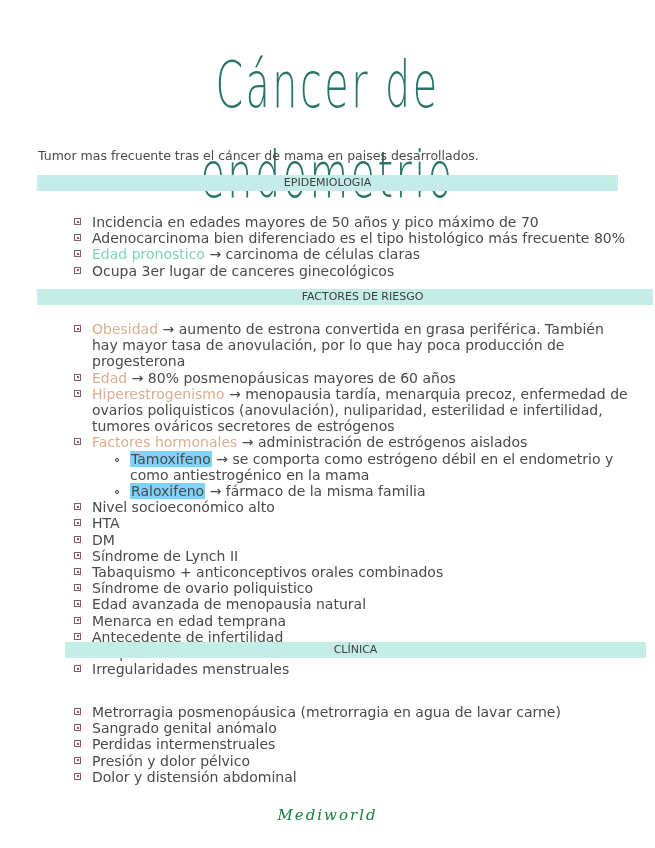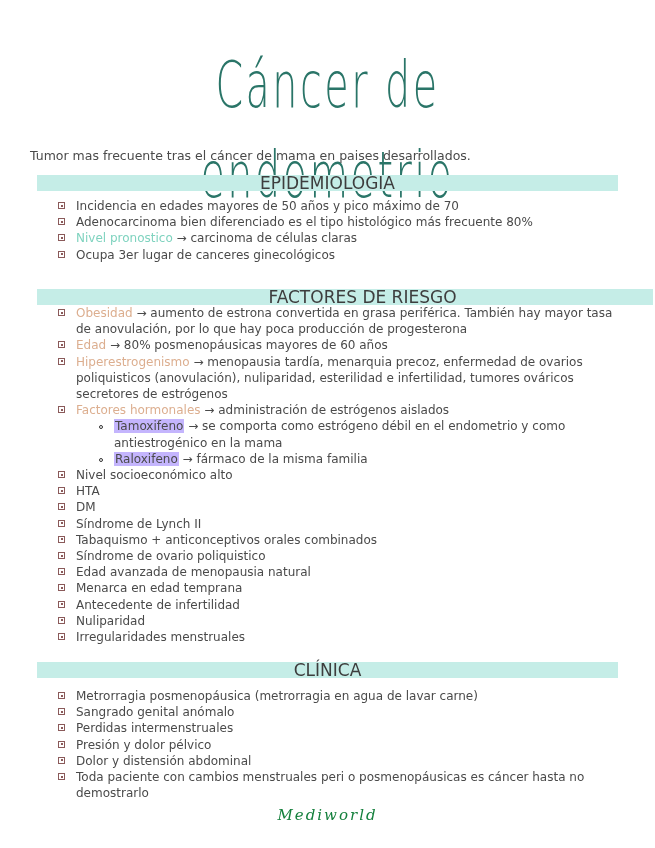--- a/index.html
+++ b/index.html
@@ -7,65 +7,65 @@
     width: 655px; height: 848px; position: relative; overflow: hidden;
     font-family: "DejaVu Sans", sans-serif; color: #4a4a4a;
   }
   .title {
     position: absolute; left: 0; right: 0; top: 40px; text-align: center;
     font-family: "DejaVu Sans", sans-serif; font-weight: 300;
     font-size: 64px; color: #2a7568; letter-spacing: 4px;
     transform: scaleX(0.62); transform-origin: center; line-height: 90px;
   }
   .intro {
-    position: absolute; left: 30px; top: 148px; font-size: 12.5px; color: #4a4a4a;
+    position: absolute; left: 38px; top: 148px; font-size: 12.5px; color: #4a4a4a;
   }
   .section-head {
     position: absolute; left: 37px; width: 581px; height: 16px;
-    background: #c5ede7; text-align: center; font-size: 17px; line-height: 16px;
+    background: #c5ede7; text-align: center; font-size: 11px; line-height: 16px;
     color: #3d3d3d;
   }
   ul.list {
-    position: absolute; left: 56px; width: 560px; margin: 0; padding: 0; list-style: none;
-    font-size: 12px; line-height: 16.2px;
+    position: absolute; left: 56px; width: 560px; margin: 16px; padding: 0; list-style: none;
+    font-size: 14px; line-height: 16.2px;
   }
   ul.list > li { position: relative; padding-left: 20px; }
   .bullet {
     position: absolute; left: 2px; top: 4px; width: 7px; height: 7px;
     border: 1px solid #8a5a5a; box-sizing: border-box;
   }
   .bullet::after {
     content: ""; position: absolute; left: 1.5px; top: 1.5px; width: 2px; height: 2px; background: #8a5a5a;
   }
   ul.sub { list-style: none; margin: 0; padding: 0; }
   ul.sub > li { position: relative; padding-left: 38px; }
   .dot {
     position: absolute; left: 23px; top: 7px; width: 4px; height: 4px; border: 1px solid #333;
     border-radius: 50%; box-sizing: border-box;
   }
   .teal { color: #7fd3bf; }
   .peach { color: #dcae8f; }
-  .hl { background: #c4b5fd; padding: 0 1px; }
+  .hl { background: #7dd3fc; padding: 0 1px; }
   .watermark {
     position: absolute; left: 0; right: 0; top: 806px; text-align: center;
     font-family: "DejaVu Serif", serif; font-style: italic; font-size: 15px;
     color: #15803d; letter-spacing: 2px;
   }
 </style>
 </head>
 <body>
 
 <div class="title">Cáncer de endometrio</div>
 <div class="intro">Tumor mas frecuente tras el cáncer de mama en paises desarrollados.</div>
 
 <div class="section-head" style="top:175px;">EPIDEMIOLOGIA</div>
 <ul class="list" style="top:198px;">
   <li><span class="bullet"></span><span>Incidencia en edades mayores de 50 años y pico máximo de 70</span></li>
   <li><span class="bullet"></span><span>Adenocarcinoma bien diferenciado es el tipo histológico más frecuente 80%</span></li>
-  <li><span class="bullet"></span><span class="teal">Nivel pronostico</span><span> → carcinoma de células claras</span></li>
+  <li><span class="bullet"></span><span class="teal">Edad pronostico</span><span> → carcinoma de células claras</span></li>
   <li><span class="bullet"></span><span>Ocupa 3er lugar de canceres ginecológicos</span></li>
 </ul>
 
 <div class="section-head" style="top:289px;padding-left:35px;">FACTORES DE RIESGO</div>
 <ul class="list" style="top:305px;">
   <li><span class="bullet"></span><span class="peach">Obesidad</span><span> → aumento de estrona convertida en grasa periférica. También hay mayor tasa de anovulación, por lo que hay poca producción de progesterona</span></li>
   <li><span class="bullet"></span><span class="peach">Edad</span><span> → 80% posmenopáusicas mayores de 60 años</span></li>
   <li><span class="bullet"></span><span class="peach">Hiperestrogenismo</span><span> → menopausia tardía, menarquia precoz, enfermedad de ovarios poliquisticos (anovulación), nuliparidad, esterilidad e infertilidad, tumores ováricos secretores de estrógenos</span></li>
   <li><span class="bullet"></span><span class="peach">Factores hormonales</span><span> → administración de estrógenos aislados</span>
     <ul class="sub">
@@ -79,23 +79,22 @@
   <li><span class="bullet"></span><span>Síndrome de Lynch II</span></li>
   <li><span class="bullet"></span><span>Tabaquismo + anticonceptivos orales combinados</span></li>
   <li><span class="bullet"></span><span>Síndrome de ovario poliquistico</span></li>
   <li><span class="bullet"></span><span>Edad avanzada de menopausia natural</span></li>
   <li><span class="bullet"></span><span>Menarca en edad temprana</span></li>
   <li><span class="bullet"></span><span>Antecedente de infertilidad</span></li>
   <li><span class="bullet"></span><span>Nuliparidad</span></li>
   <li><span class="bullet"></span><span>Irregularidades menstruales</span></li>
 </ul>
 
-<div class="section-head" style="top:662px;">CLÍNICA</div>
+<div class="section-head" style="top:642px;margin-left:28px;">CLÍNICA</div>
 <ul class="list" style="top:688px;">
   <li><span class="bullet"></span><span>Metrorragia posmenopáusica (metrorragia en agua de lavar carne)</span></li>
   <li><span class="bullet"></span><span>Sangrado genital anómalo</span></li>
   <li><span class="bullet"></span><span>Perdidas intermenstruales</span></li>
   <li><span class="bullet"></span><span>Presión y dolor pélvico</span></li>
   <li><span class="bullet"></span><span>Dolor y distensión abdominal</span></li>
-  <li><span class="bullet"></span><span>Toda paciente con cambios menstruales peri o posmenopáusicas es cáncer hasta no demostrarlo</span></li>
 </ul>
 
 <div class="watermark">Mediworld</div>
 
 </body></html>

